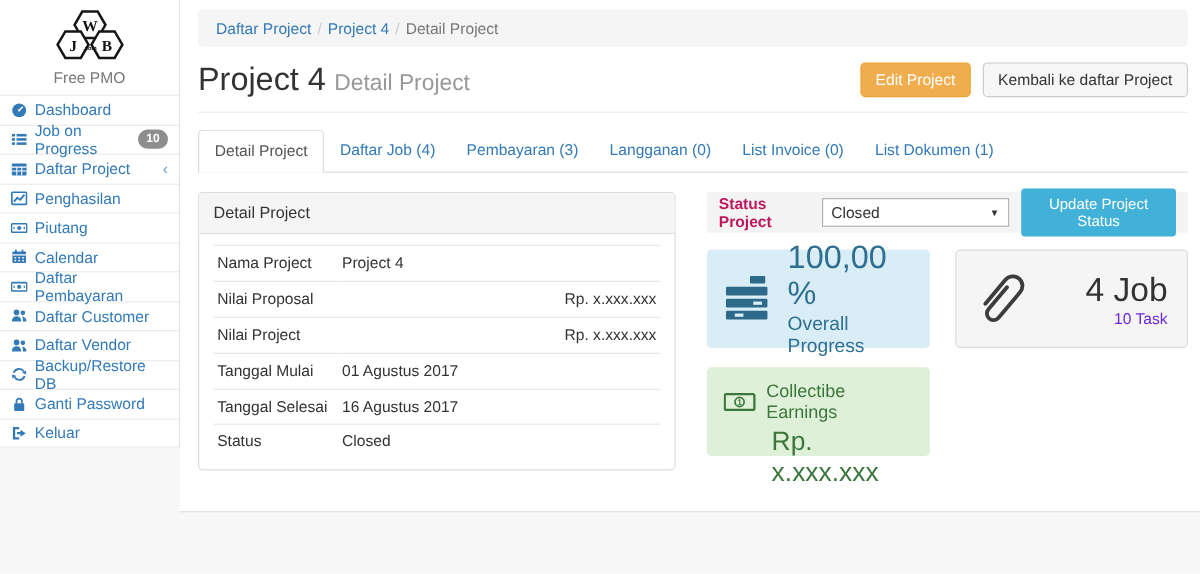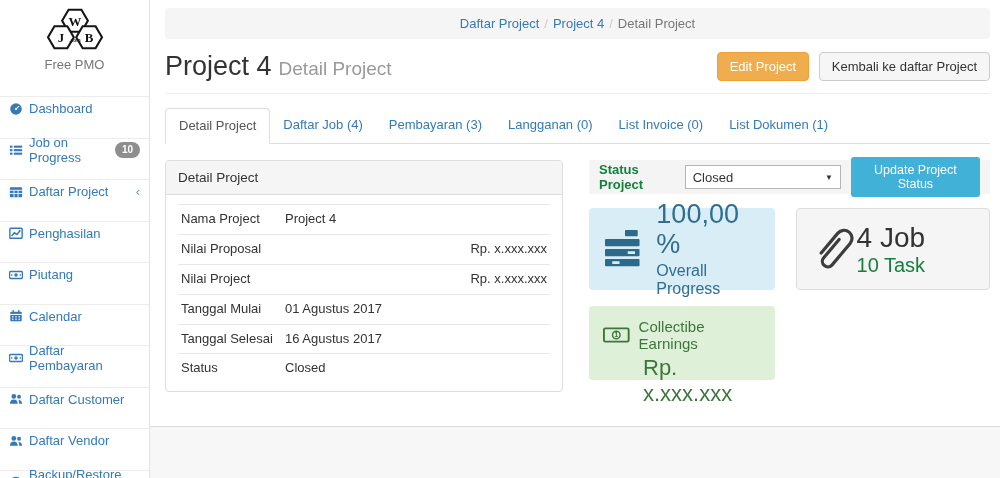--- a/index.html
+++ b/index.html
@@ -17,40 +17,39 @@
     position:absolute; left:0; top:0; width:150px;
     background:#fff; border-right:1px solid #e3e3e3;
   }
   .logo-box { text-align:center; padding:6px 0 7px; }
   .brand { color:#777; font-size:13px; margin-top:2px; }
   .nav-item {
     display:flex; align-items:center; gap:6px;
     padding:4px 9px; border-top:1px solid #ececec;
     color:#337ab7; font-size:13px; cursor:pointer;
     height:24.5px;
-    margin-top:17px;
   }
   .nav-item:last-child { border-bottom:1px solid #ececec; }
   .nav-item .icn { width:14px; height:14px; flex:none; color:#337ab7; }
   .nav-badge {
     margin-left:auto; background:#8e8e8e; color:#fff;
     font-size:10px; font-weight:bold; line-height:1;
     padding:3px 7px; border-radius:9px;
   }
   .nav-chevron { margin-left:auto; color:#6b9dc6; font-size:13px; line-height:1; }
 
   
   .main {
     margin-left:150px; background:#fff; min-height:427px;
     border-bottom:1px solid #ddd;
     padding:8px 10px 18px 15px;
   }
   .breadcrumb {
     background:#f5f5f5; border-radius:4px;
-    padding:8px 15px; font-size:13px; color:#777;text-align:center;
+    padding:8px 15px; font-size:13px; color:#777;
   }
   .breadcrumb a { color:#337ab7; }
   .crumb-sep { color:#ccc; padding:0 5px; }
 
   .page-header {
     display:flex; align-items:center; justify-content:space-between;
     margin-top:12px; padding-bottom:11px; border-bottom:1px solid #eee;
   }
   .page-title { font-size:27px; font-weight:500; color:#333; }
   .page-title small { font-size:19px; color:#999; font-weight:400; margin-left:7px; }
@@ -86,21 +85,21 @@
     font-size:13px; color:#333; vertical-align:top; line-height:1.45;
   }
   .detail-table td.lbl { width:104px; }
   .detail-table td.money { text-align:right; }
 
   
   .status-bar {
     background:#f4f4f4; padding:6px 10px;
     display:flex; align-items:center; gap:10px; height:34px;
   }
-  .status-label { font-weight:bold; color:#15803d; font-size:13px; }
+  .status-label { font-weight:bold; color:#be185d; font-size:13px; }
   .select {
     background:#fff; border:1px solid #b5b5b5;
     width:178px; height:24px; padding:0 7px;
     display:flex; align-items:center; justify-content:space-between;
     font-size:13px; color:#333; cursor:pointer;
   }
   .select .caret { font-size:8px; color:#333; }
   .btn-update {
     background:#41b1d8; color:#fff; border:none;
     font-size:12.5px; padding:6px 12px; border-radius:3px; cursor:pointer;
@@ -109,26 +108,26 @@
   .cards-row { display:flex; justify-content:space-between; margin-top:14px; }
   .card-progress {
     width:46.5%; background:#d9edf7; border-radius:4px;
     padding:13px 16px; display:flex; align-items:center; gap:15px;
     color:#2e6f91; height:82px;
   }
   .card-progress .big { font-size:27px; line-height:1.1; }
   .card-progress .cap { font-size:16px; margin-top:3px; }
   .card-jobs {
     width:48.5%; background:#f5f5f5; border:1px solid #ddd; border-radius:4px;
-    padding:10px 16px; display:flex; align-items:center; 
+    padding:10px 16px; display:flex; align-items:center; justify-content:space-between;
     height:82px;
   }
   .card-jobs .txt { text-align:right; }
   .card-jobs .big { font-size:28px; color:#333; line-height:1.15; }
-  .card-jobs .cap { font-size:20px; color:#15803d; }
+  .card-jobs .cap { font-size:13px; color:#6d28d9; }
   .card-earnings {
     width:46.5%; background:#dff0d8; border-radius:4px;
     padding:12px 14px; margin-top:16px; color:#3c763d; height:74px;
   }
   .card-earnings .row1 { display:flex; align-items:center; gap:9px; font-size:15px; }
   .card-earnings .big { font-size:22px; margin:3px 0 0 40px; }
 </style>
 </head>
 <body>
 

